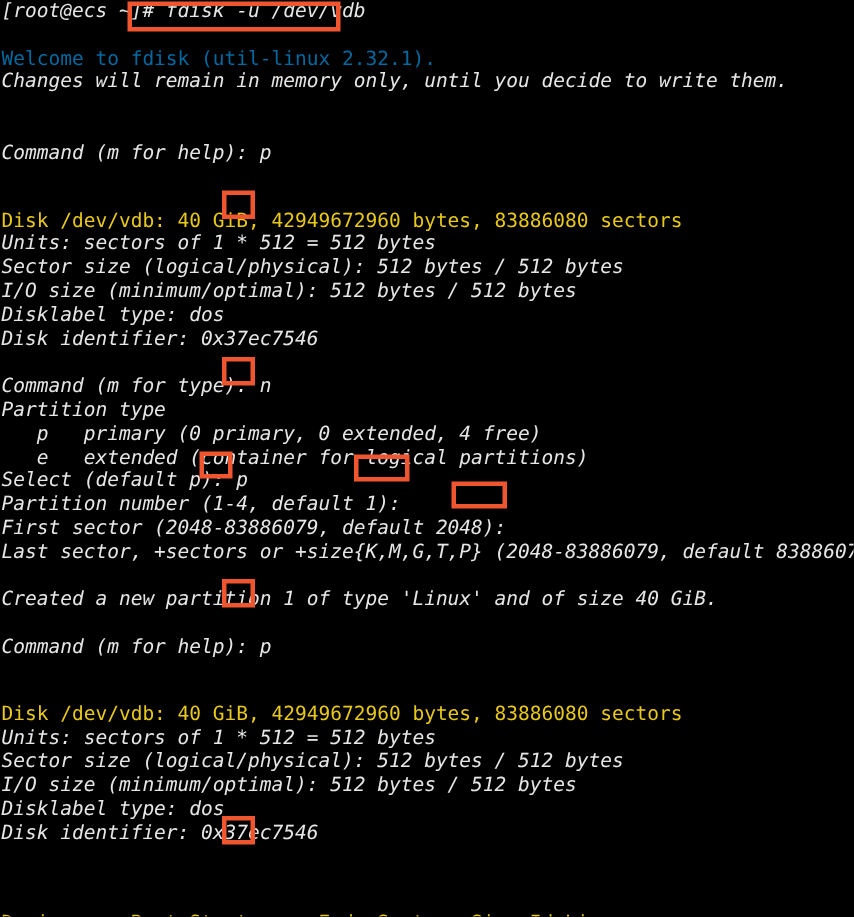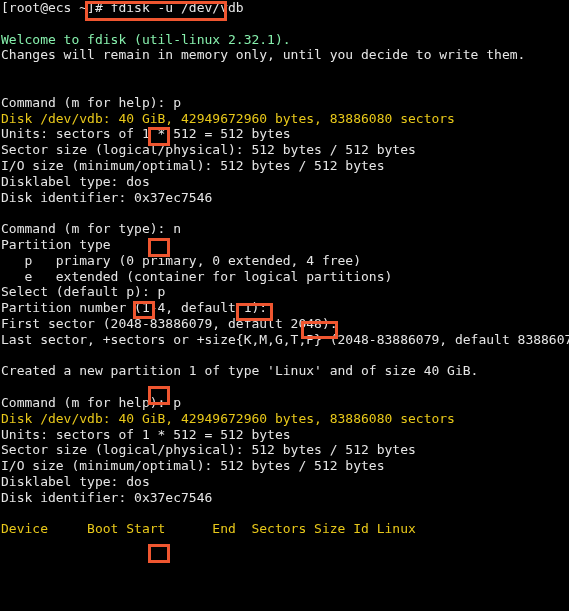--- a/index.html
+++ b/index.html
@@ -21,23 +21,23 @@
   .line {
     position: relative;
     height: 15.8px;
     line-height: 15.8px;
     font-size: 13px;
     white-space: pre;
     color: #d8d8d8;
     letter-spacing: 0px;
     padding-left: 1px;
   }
-  .c-white { color: #e6e6e6; }
-  .c-green { color: #86efac; }
-  .c-yellow { color: #e8c81a; }
+  .c-white { color: #e6e6e6; font-style: italic; }
+  .c-green { color: #0369a1; }
+  .c-yellow { color: #e8c81a; margin-top: 29px; }
   .c-blank { color: transparent; }
 
   
   .hl {
     position: absolute;
     border: 3px solid #ef5630;
     background: transparent;
     pointer-events: none;
   }
 </style>

